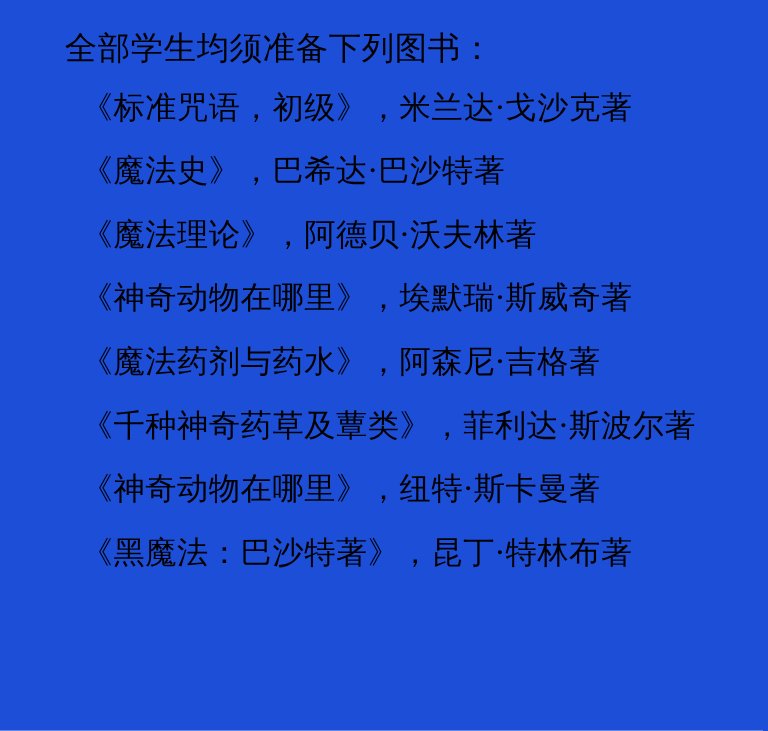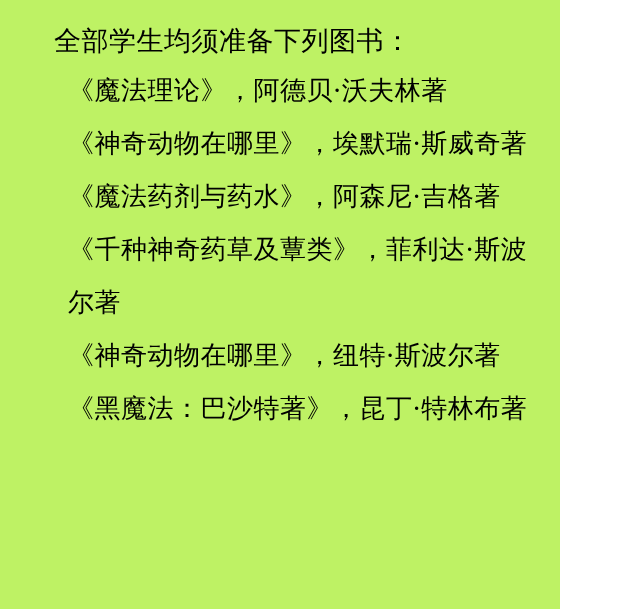--- a/index.html
+++ b/index.html
@@ -9,24 +9,24 @@
   body {
     width: 640px;
     height: 609px;
     background: #ffffff;
     font-family: "DejaVu Serif", "Liberation Serif", serif;
     color: #000000;
     overflow: hidden;
   }
   .page {
     box-sizing: border-box;
-    width: 560px;
+    width: 640px;
     height: 609px;
     padding: 18px 18px 0 18px;
-    background: #bef264;
+    background: #1d4ed8;
   }
   .heading {
     font-size: 27px;
     line-height: 46px;
     letter-spacing: 0.5px;
     padding-left: 36px;
     white-space: nowrap;
     font-weight: 400;
   }
   .book-list {
@@ -45,20 +45,22 @@
   .book-item.wrap {
     line-height: 53px;
   }
 </style>
 </head>
 <body>
 
 <div class="page">
   <div class="heading">全部学生均须准备下列图书：</div>
   <ul class="book-list">
+    <li class="book-item">《标准咒语，初级》，米兰达·戈沙克著</li>
+    <li class="book-item">《魔法史》，巴希达·巴沙特著</li>
     <li class="book-item">《魔法理论》，阿德贝·沃夫林著</li>
     <li class="book-item">《神奇动物在哪里》，埃默瑞·斯威奇著</li>
     <li class="book-item">《魔法药剂与药水》，阿森尼·吉格著</li>
     <li class="book-item wrap">《千种神奇药草及蕈类》，菲利达·斯波尔著</li>
-    <li class="book-item">《神奇动物在哪里》，纽特·斯波尔著</li>
+    <li class="book-item">《神奇动物在哪里》，纽特·斯卡曼著</li>
     <li class="book-item">《黑魔法：巴沙特著》，昆丁·特林布著</li>
   </ul>
 </div>
 
 </body></html>

